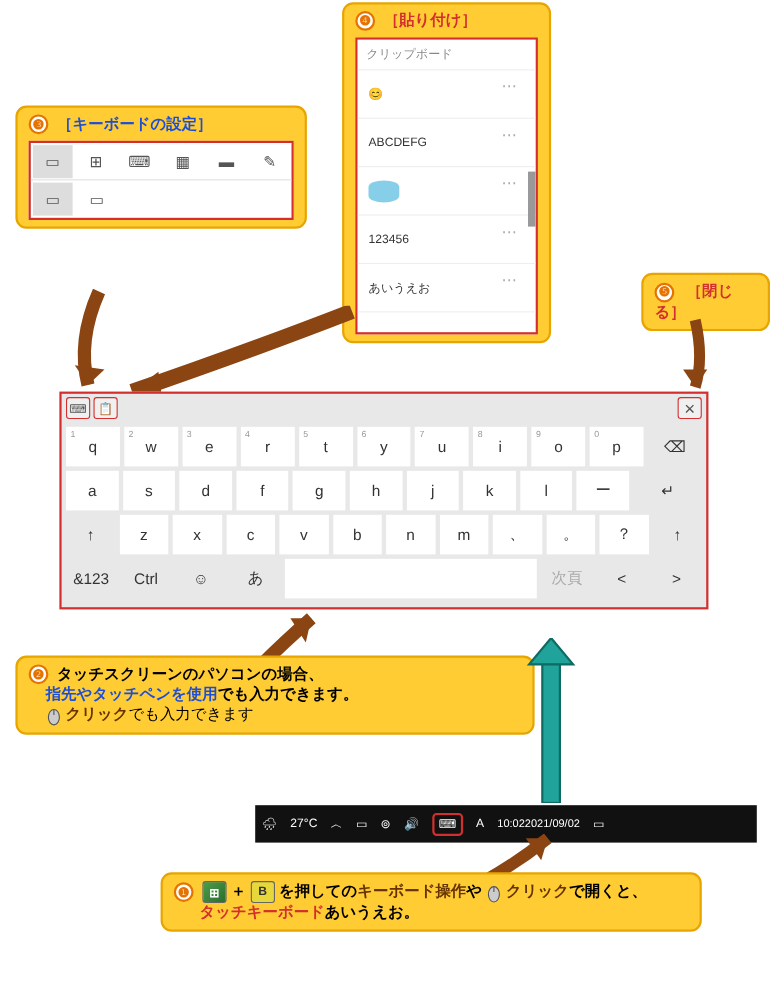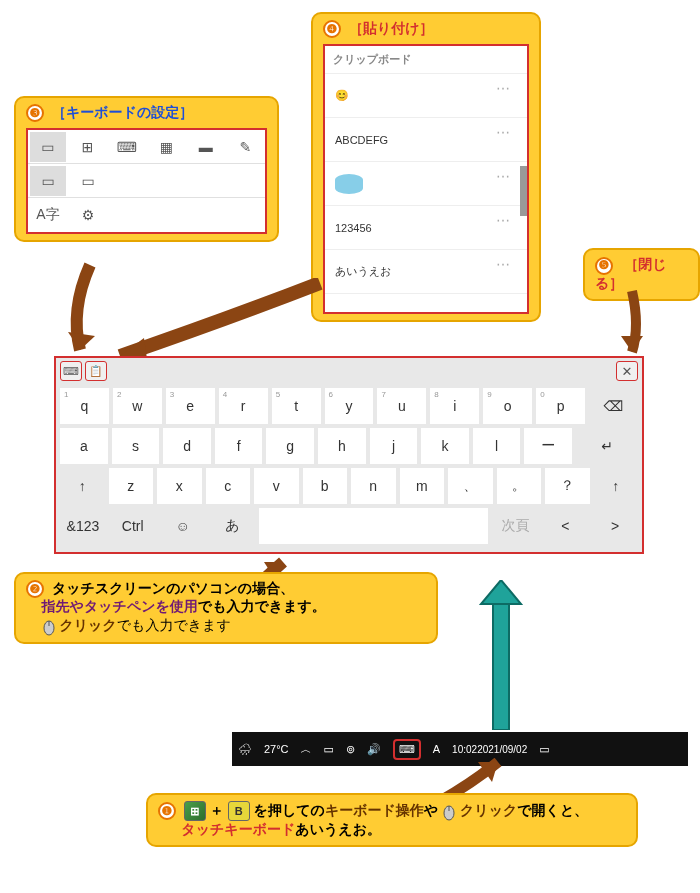--- a/index.html
+++ b/index.html
@@ -16,23 +16,23 @@
 
 
 #co3 { left: 14px; top: 96px; width: 265px; }
 .kb-settings { background: #fff; border: 2px solid #d32f2f; margin-top: 6px; }
 .kb-row { display: flex; align-items: center; height: 34px; border-bottom: 1px solid #e0e0e0; }
 .kb-row:last-child { border-bottom: none; }
 .kb-cell { width: 36px; height: 30px; display: flex; align-items: center; justify-content: center; font-size: 14px; color: #555; margin: 2px; }
 .kb-cell.sel { background: #ddd; }
 
 
-#co4 { left: 311px; top: 12px; width: 230px; }
+#co4 { left: 311px; top: 2px; width: 190px; }
 .clipboard { background: #fff; border: 2px solid #d32f2f; margin-top: 6px; height: 270px; overflow: hidden; position: relative; }
-.clip-hdr { padding: 6px 8px; font-size: 11px; color: #888; border-bottom: 1px solid #eee; font-weight: bold; }
+.clip-hdr { padding: 6px 8px; font-size: 11px; color: #888; border-bottom: 1px solid #eee; }
 .clip-item { padding: 10px 10px; border-bottom: 1px solid #eee; position: relative; font-size: 11px; color: #333; min-height: 44px; display: flex; align-items: center; }
 .clip-item .dots { position: absolute; right: 16px; top: 6px; color: #aaa; font-size: 14px; letter-spacing: 1px; }
 .clip-scroll { position: absolute; right: 0; top: 120px; width: 7px; height: 50px; background: #999; }
 .cyl { width: 28px; height: 20px; background: #87cee8; border-radius: 50% / 30%; }
 
 
 #co5 { left: 583px; top: 248px; font-family: Liberation Mono, monospace; }
 
 
 .tkb { position: absolute; left: 54px; top: 356px; width: 590px; border: 2px solid #d32f2f; background: #e8e8e8; }
@@ -41,22 +41,22 @@
 .close-btn { width: 22px; height: 20px; border: 1.5px solid #d32f2f; border-radius: 3px; margin-left: auto; display: flex; align-items: center; justify-content: center; font-size: 13px; background: #f0f0f0; color: #555; }
 .tkb-rows { padding: 4px; }
 .krow { display: flex; gap: 4px; margin-bottom: 4px; }
 .key { background: #fff; height: 36px; display: flex; align-items: center; justify-content: center; flex: 1; font-size: 14px; color: #333; position: relative; }
 .key .num { position: absolute; top: 2px; left: 4px; font-size: 8px; color: #999; }
 .key.gray { background: #e8e8e8; }
 .key.space { flex: 5; }
 .key.wide { flex: 1.3; }
 
 
-#co2 { left: 14px; top: 572px; width: 424px; font-size: 14px; }
-#co2 .l2 { color: #701a75; font-weight: bold; }
+#co2 { left: 14px; top: 596px; width: 472px; font-size: 14px; }
+#co2 .l2 { color: #1d4ed8; font-weight: bold; }
 #co2 .l3b { color: #663300; font-weight: bold; }
 
 
 .taskbar { position: absolute; left: 232px; top: 732px; width: 456px; height: 34px; background: #111; color: #fff; display: flex; align-items: center; font-size: 11px; }
 .tb-item { padding: 0 6px; display: flex; align-items: center; height: 100%; }
 .tb-time { display: flex; flex-direction: row; align-items: center; font-size: 10px; line-height: 1.1; padding: 0 6px; }
 .kb-icon-highlight { border: 2px solid #d32f2f; border-radius: 4px; padding: 2px 4px; }
 
 
 #co1 { left: 146px; top: 793px; width: 492px; font-size: 14px; }
@@ -84,24 +84,20 @@
       <div class="kb-cell sel">▭</div>
       <div class="kb-cell">⊞</div>
       <div class="kb-cell">⌨</div>
       <div class="kb-cell">▦</div>
       <div class="kb-cell">▬</div>
       <div class="kb-cell">✎</div>
     </div>
     <div class="kb-row">
       <div class="kb-cell sel">▭</div>
       <div class="kb-cell">▭</div>
-    </div>
-    <div class="kb-row">
-      <div class="kb-cell">A字</div>
-      <div class="kb-cell">⚙</div>
     </div>
   </div>
 </div>
 
 <div id="co4" class="callout">
   <div class="callout-title">
     <span class="n-circle nc4">❹</span>
     <span style="color:#d32f2f">［貼り付け］</span>
   </div>
   <div class="clipboard">

